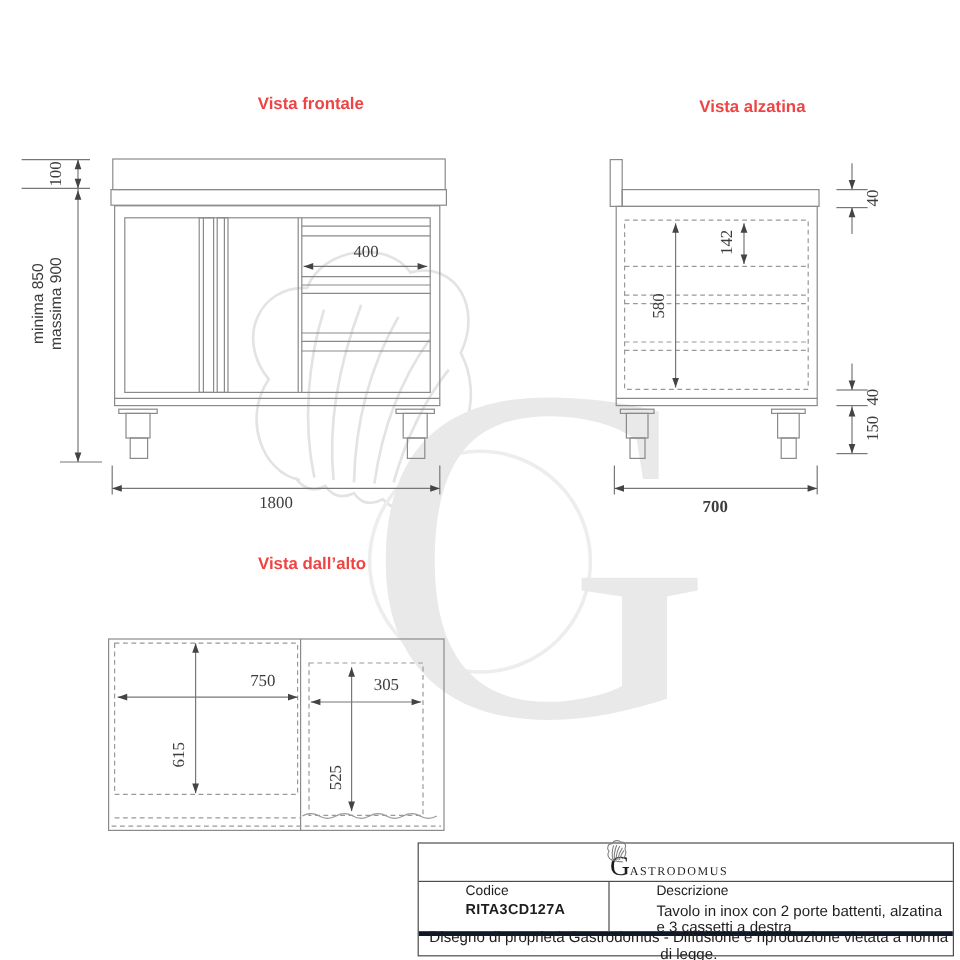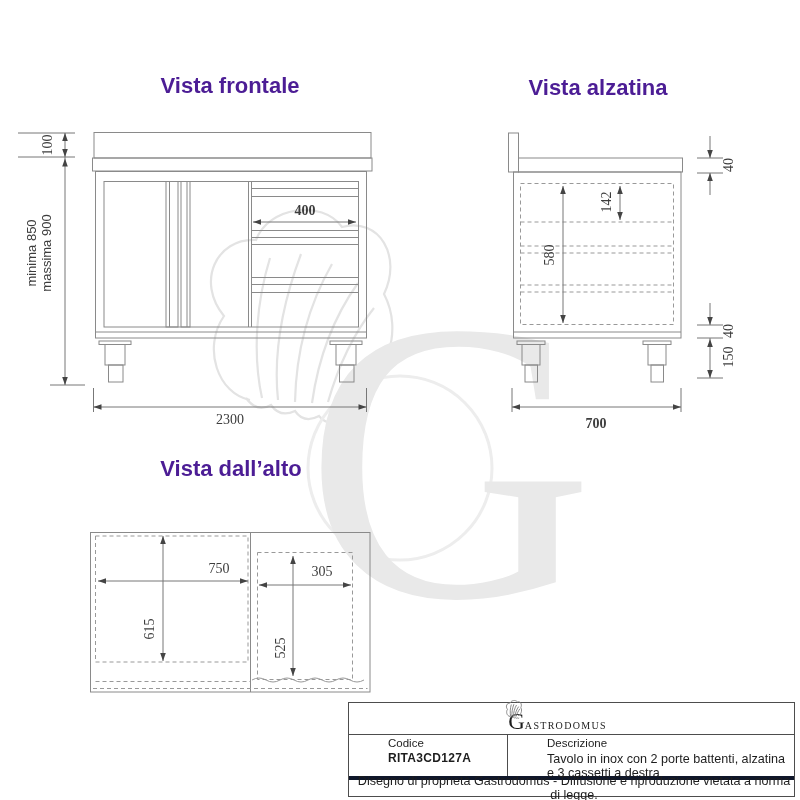--- a/index.html
+++ b/index.html
@@ -6,21 +6,21 @@
   #sheet{position:relative;width:800px;height:800px;background:#ffffff;overflow:hidden;
          font-family:"Liberation Sans",sans-serif;}
   svg{position:absolute;left:0;top:0;}
   .wm{z-index:0;}
   .lines{z-index:1;}
   .lbl-layer{position:absolute;left:0;top:0;width:800px;height:800px;z-index:2;}
   .lbl{position:absolute;transform:translate(-50%,-50%);white-space:nowrap;color:#3d3d3d;}
   .lbl.rot{transform:translate(-50%,-50%) rotate(-90deg);}
   .dimnum{font-family:"Liberation Serif",serif;font-size:14px;}
   .dimsans{font-family:"Liberation Sans",sans-serif;font-size:13px;}
-  .vtitle{font-family:"Liberation Sans",sans-serif;font-weight:bold;font-size:22px;color:#4c1d95;}
+  .vtitle{font-family:"Liberation Sans",sans-serif;font-weight:bold;font-size:14px;color:#ef4444;margin-left:29px;}
   .wm-g{position:absolute;left:305px;top:262px;z-index:0;font-family:"Liberation Serif",serif;
         font-size:400px;line-height:1;color:#e9e9e9;}
   .wm-hat{color:#e3e3e3;}
   .wm-hat use{stroke-width:2.2px;}
   
   .tblock{position:absolute;left:348px;top:702px;width:447px;height:95px;z-index:3;
           border:1px solid #4d4d4d;box-sizing:border-box;background:#fff;color:#1d1d1d;}
   .tb-row1{height:31px;display:flex;justify-content:center;align-items:flex-end;
            box-sizing:border-box;padding-bottom:1px;}
   .logo{position:relative;display:inline-flex;align-items:baseline;transform:translateX(-14px);}
@@ -187,22 +187,22 @@
 
   <div class="lbl-layer">
 
     <div class="lbl vtitle" style="left:230px;top:86px;">Vista frontale</div>
     <div class="lbl vtitle" style="left:598px;top:88px;">Vista alzatina</div>
     <div class="lbl vtitle" style="left:231px;top:469px;">Vista dall’alto</div>
 
     <div class="lbl rot dimnum" style="left:48px;top:145px;">100</div>
     <div class="lbl rot dimsans" style="left:31px;top:253px;">minima 850</div>
     <div class="lbl rot dimsans" style="left:46px;top:253px;">massima 900</div>
-    <div class="lbl dimnum" style="left:305px;top:211px;font-weight:bold;">400</div>
-    <div class="lbl dimnum" style="left:230px;top:420px;">2300</div>
+    <div class="lbl dimnum" style="left:305px;top:211px;">400</div>
+    <div class="lbl dimnum" style="left:230px;top:420px;">1800</div>
 
     <div class="lbl rot dimnum" style="left:729px;top:165px;">40</div>
     <div class="lbl rot dimnum" style="left:607px;top:202px;">142</div>
     <div class="lbl rot dimnum" style="left:550px;top:255px;">580</div>
     <div class="lbl rot dimnum" style="left:729px;top:331px;">40</div>
     <div class="lbl rot dimnum" style="left:729px;top:357px;">150</div>
     <div class="lbl dimnum" style="left:596px;top:424px;font-weight:bold;">700</div>
 
     <div class="lbl dimnum" style="left:219px;top:569px;">750</div>
     <div class="lbl rot dimnum" style="left:150px;top:629px;">615</div>

